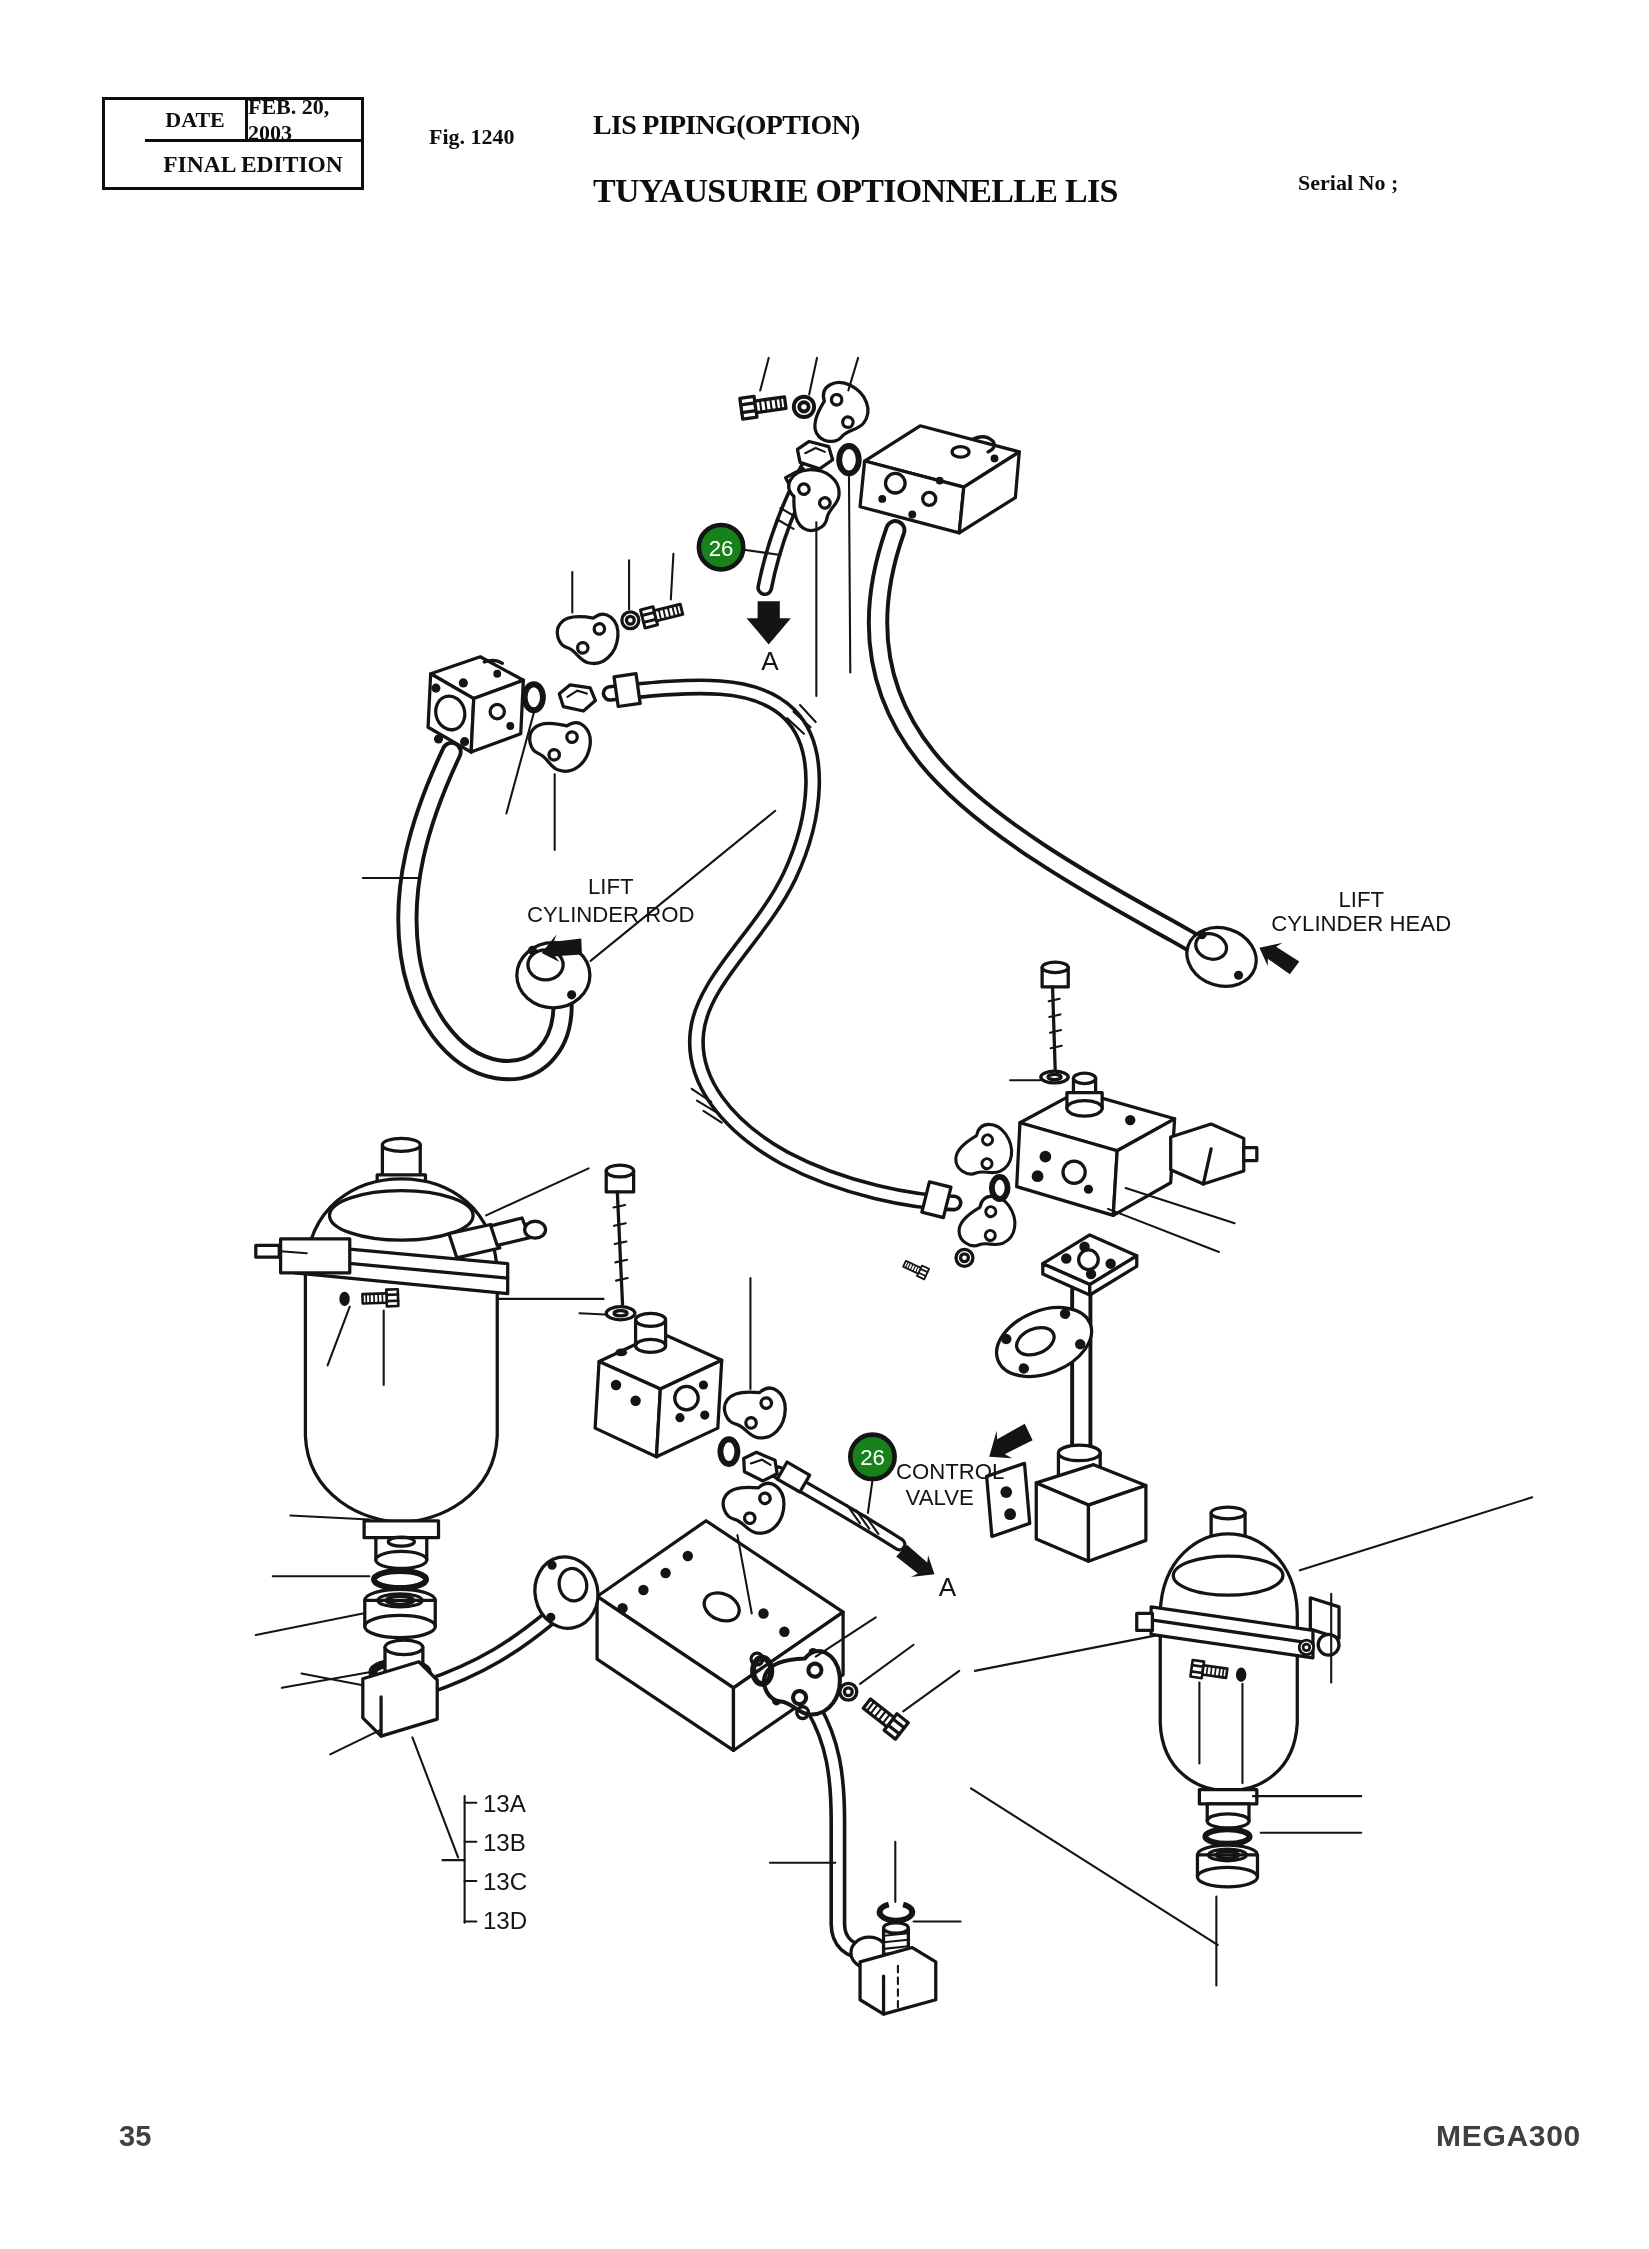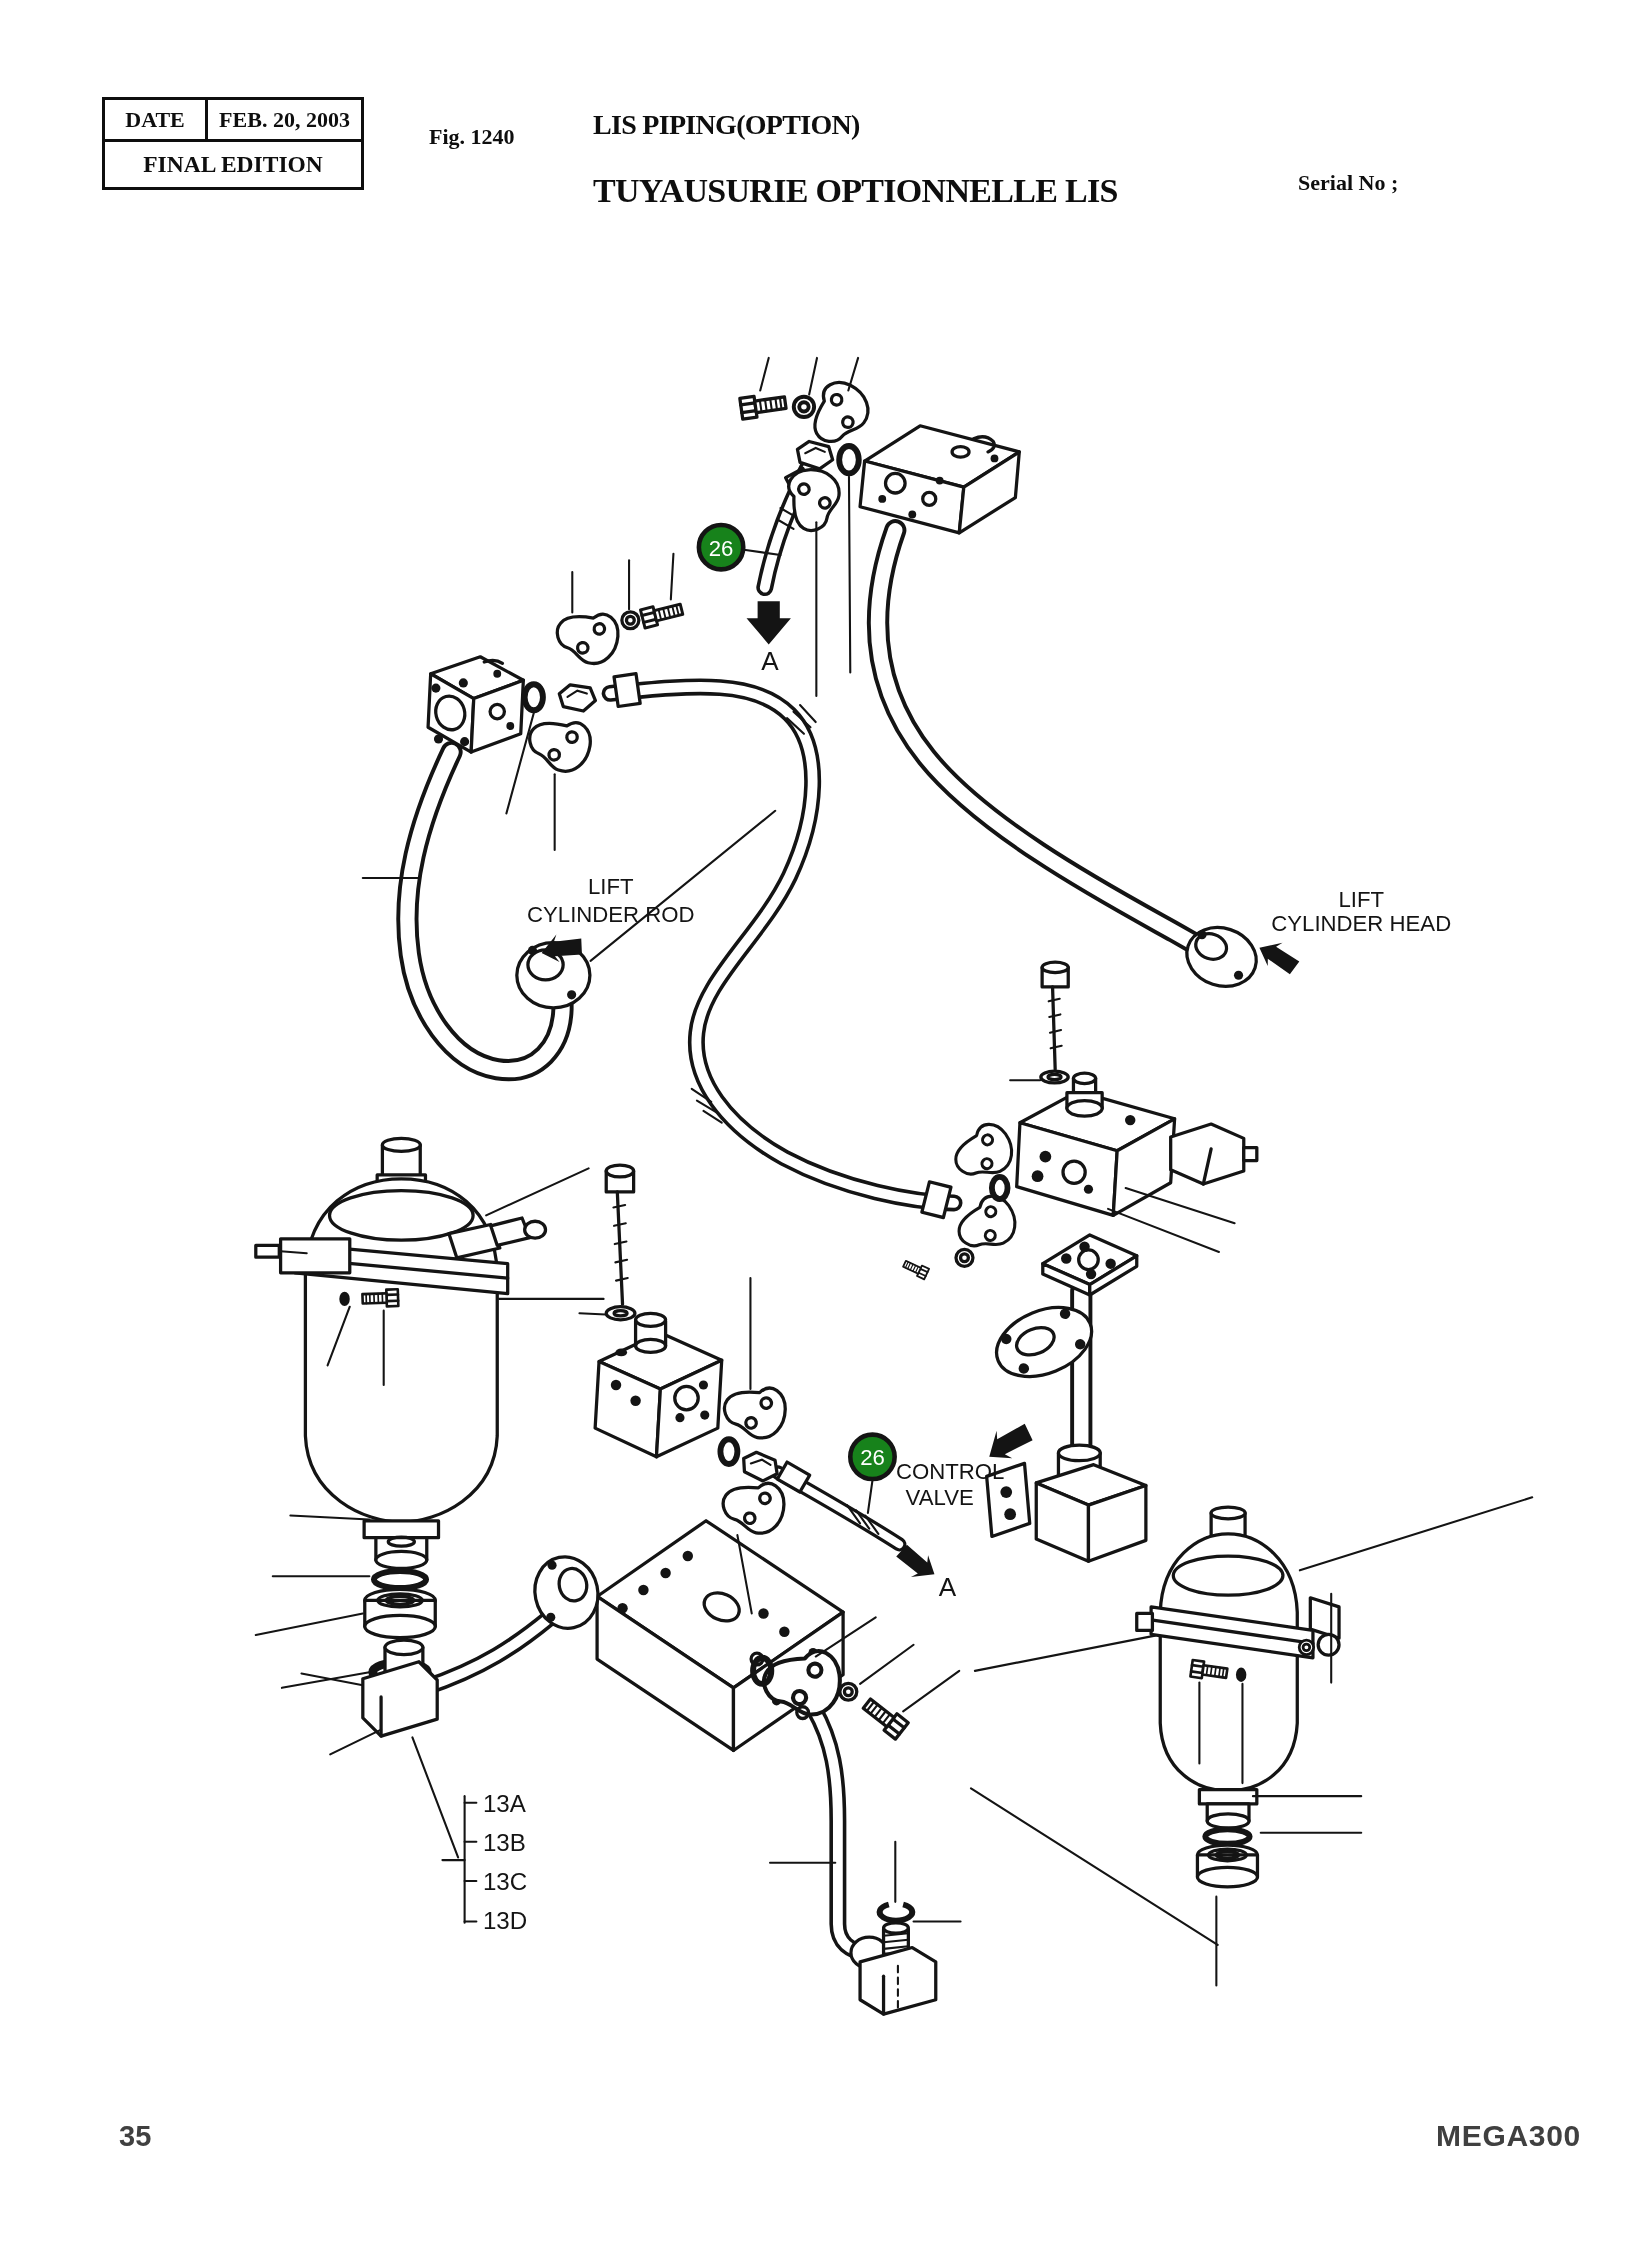--- a/index.html
+++ b/index.html
@@ -1,21 +1,21 @@
 <!DOCTYPE html>
 <html style="font-size:10.4px"><head>
 <meta charset="utf-8">
 <style>
   html,body{margin:0;padding:0;background:#ffffff;}
   body{width:1649px;height:2250px;position:relative;font-family:"Liberation Serif",serif;}
   .abs{position:absolute;}
   .serif-b{font-family:"Liberation Serif",serif;font-weight:bold;color:#0e0e0e;}
   .sans-b{font-family:"Liberation Sans","DejaVu Sans",sans-serif;font-weight:bold;color:#404040;}
   
-  .hdr-table{left:102px;top:97px;width:262px;height:93px;border:3.9px solid #0e0e0e;box-sizing:border-box;}
+  .hdr-table{left:102px;top:97px;width:262px;height:93px;border:3.9px solid #0e0e0e;box-sizing:border-box;padding-left:40px;}
   .hdr-row1{display:flex;height:42px;border-bottom:3.3px solid #0e0e0e;box-sizing:border-box;}
   .hdr-date-cell{width:103px;border-right:3.3px solid #0e0e0e;box-sizing:border-box;display:flex;align-items:center;justify-content:center;font-size:22px;}
   .hdr-dateval-cell{flex:1;display:flex;align-items:center;justify-content:center;font-size:22px;}
   .hdr-row2{height:44px;display:flex;align-items:center;justify-content:center;font-size:23.5px;}
   .fig-label{left:429px;top:124px;font-size:22px;}
   .title1{left:593px;top:109px;font-size:28px;letter-spacing:-0.7px;}
   .title2{left:593px;top:140px;font-size:34px;letter-spacing:-0.7px;margin-top:32px;}
   .serial{left:1298px;top:170px;font-size:22px;}
   .pagenum{left:119px;top:2120px;font-size:29px;}
   .model{left:1436px;top:2119px;font-size:30px;letter-spacing:0.7px;}

